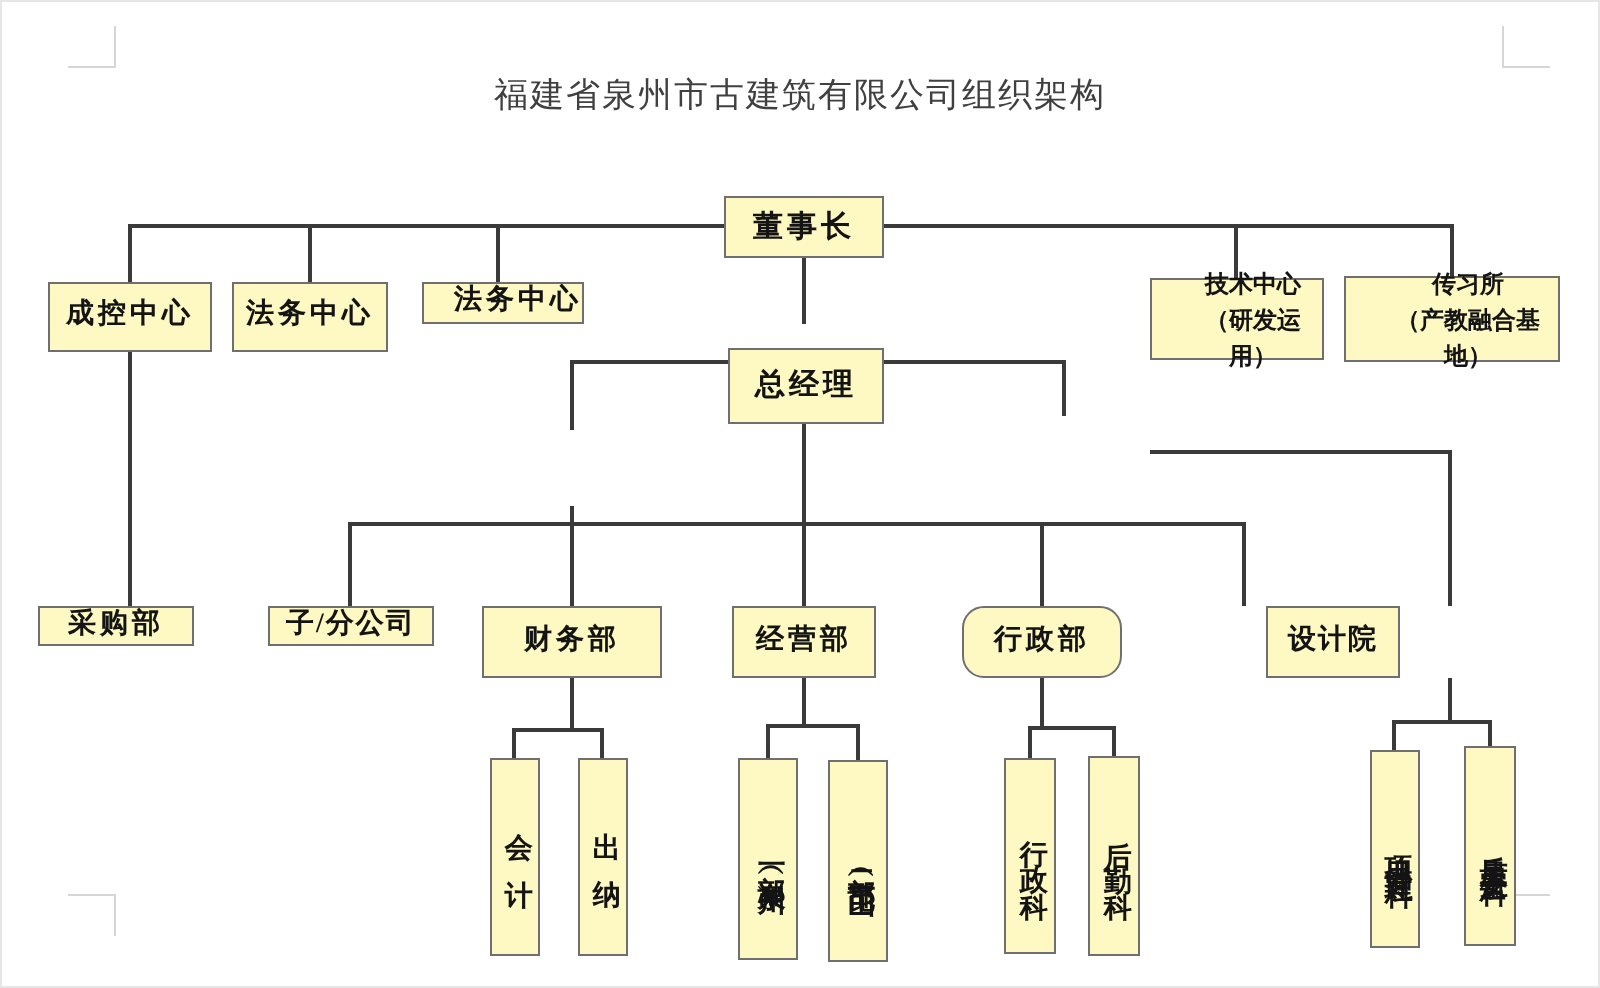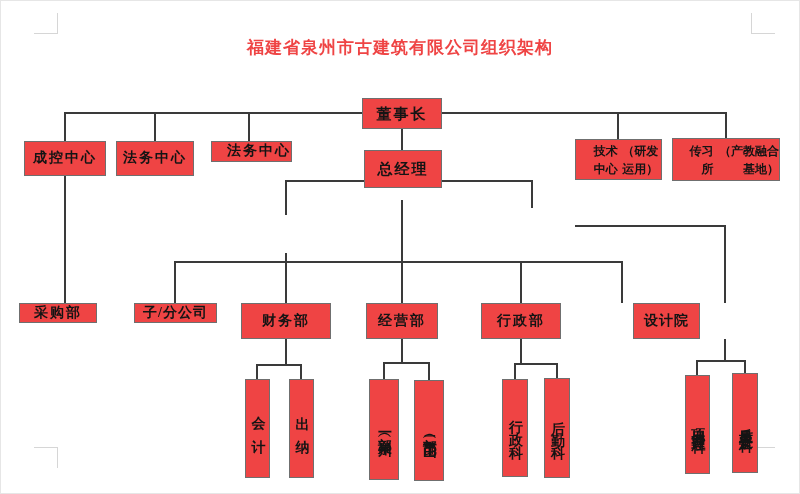--- a/index.html
+++ b/index.html
@@ -3,52 +3,52 @@
 <meta charset="utf-8">
 <style>
   html,body{margin:0;padding:0;background:#fff;}
   .page{
     position:relative;width:800px;height:494px;background:#ffffff;
     font-family:"Liberation Serif","DejaVu Serif",serif;color:#161616;
     border:1px solid #e6e6e6;box-sizing:border-box;overflow:hidden;
   }
   .title{
     position:absolute;top:35px;left:0;width:100%;text-align:center;
-    font-size:17px;font-weight:bold;letter-spacing:1px;color:#ef4444;
+    font-size:17px;font-weight:normal;letter-spacing:1px;color:#404040;
   }
   .node{
-    position:absolute;border:1px solid #6f6f6f;background:#ef4444;
+    position:absolute;border:1px solid #6f6f6f;background:#fef9c3;
     display:flex;align-items:center;justify-content:center;
     font-weight:bold;font-size:14px;text-align:center;box-sizing:border-box;
     letter-spacing:2px;line-height:1.2;color:#141414;
   }
-  .node.two{flex-direction:row;font-size:12px;letter-spacing:0;line-height:1.5;padding-left:16px;}
+  .node.two{flex-direction:column;font-size:12px;letter-spacing:0;line-height:1.5;padding-left:16px;}
   .node.v{writing-mode:vertical-rl;text-orientation:mixed;font-size:14px;}
   .line{position:absolute;background:#3a3a3a;}
   .corner{position:absolute;width:23px;height:20px;}
   .corner.tl{left:33px;top:12px;border-right:1px solid #d6d6d6;border-bottom:1px solid #d6d6d6;}
   .corner.tr{left:750px;top:12px;border-left:1px solid #d6d6d6;border-bottom:1px solid #d6d6d6;}
   .corner.bl{left:33px;top:446px;border-right:1px solid #d6d6d6;border-top:1px solid #d6d6d6;}
   .corner.br{left:750px;top:446px;border-left:1px solid #d6d6d6;border-top:1px solid #d6d6d6;}
 
   
   .n-chairman{left:361px;top:97px;width:80px;height:31px;font-size:15px;}
   .n-cost{left:23px;top:140px;width:82px;height:35px;}
   .n-hr{left:115px;top:140px;width:78px;height:35px;}
   .n-legal{left:210px;top:140px;width:81px;height:21px;padding-left:15px;}
   .n-tech{left:574px;top:138px;width:87px;height:41px;}
-  .n-heritage{left:671px;top:137px;width:108px;height:43px;text-align:right;}
-  .n-gm{left:363px;top:149px;width:78px;height:38px;font-size:15px;}
+  .n-heritage{left:671px;top:137px;width:108px;height:43px;}
+  .n-gm{left:363px;top:173px;width:78px;height:38px;font-size:15px;}
   .n-fengquan{left:243px;top:214px;width:85px;height:38px;}
   .n-evp{left:489px;top:207px;width:85px;height:36px;}
   .n-procure{left:18px;top:302px;width:78px;height:20px;}
   .n-subs{left:133px;top:302px;width:83px;height:20px;letter-spacing:1px;}
   .n-finance{left:240px;top:302px;width:90px;height:36px;}
   .n-oper{left:365px;top:302px;width:72px;height:36px;}
-  .n-admin{left:480px;top:302px;width:80px;height:36px;}
+  .n-admin{left:480px;top:302px;width:80px;height:36px;border-radius:11px;}
   .n-design{left:588px;top:302px;width:67px;height:36px;letter-spacing:1px;margin-left:44px;}
   .n-eng{left:678px;top:302px;width:92px;height:36px;}
   .n-acct{left:244px;top:378px;width:25px;height:99px;letter-spacing:24px;}
   .n-cash{left:288px;top:378px;width:25px;height:99px;letter-spacing:24px;}
   .n-dept1{left:368px;top:378px;width:30px;height:101px;letter-spacing:2px;}
   .n-dept2{left:413px;top:379px;width:30px;height:101px;letter-spacing:2px;}
   .n-adminsec{left:501px;top:378px;width:26px;height:98px;letter-spacing:13px;}
   .n-logis{left:543px;top:377px;width:26px;height:100px;letter-spacing:13px;}
   .n-projmg{left:684px;top:374px;width:25px;height:99px;letter-spacing:3px;}
   .n-qualsafe{left:731px;top:372px;width:26px;height:100px;letter-spacing:3px;}

